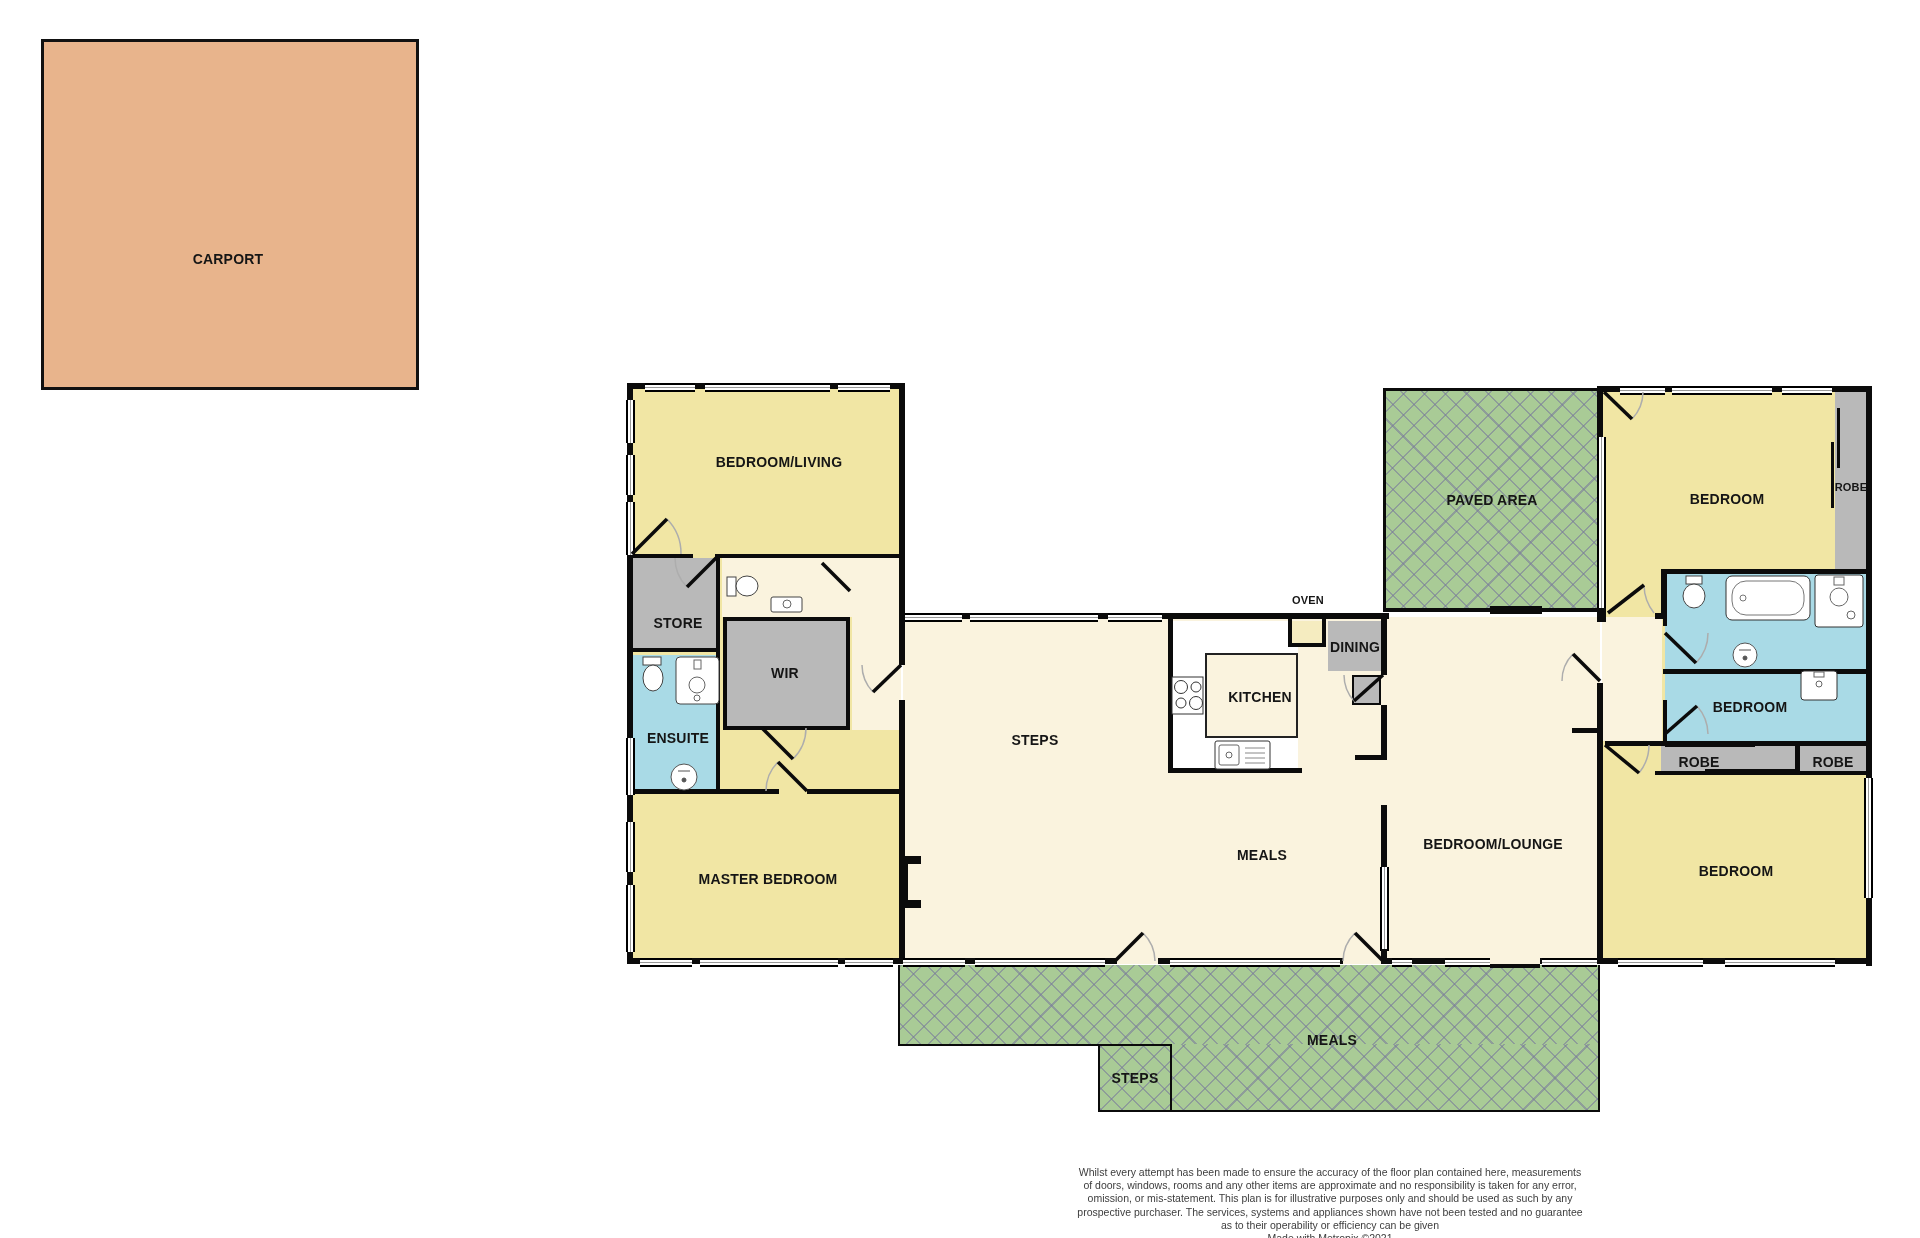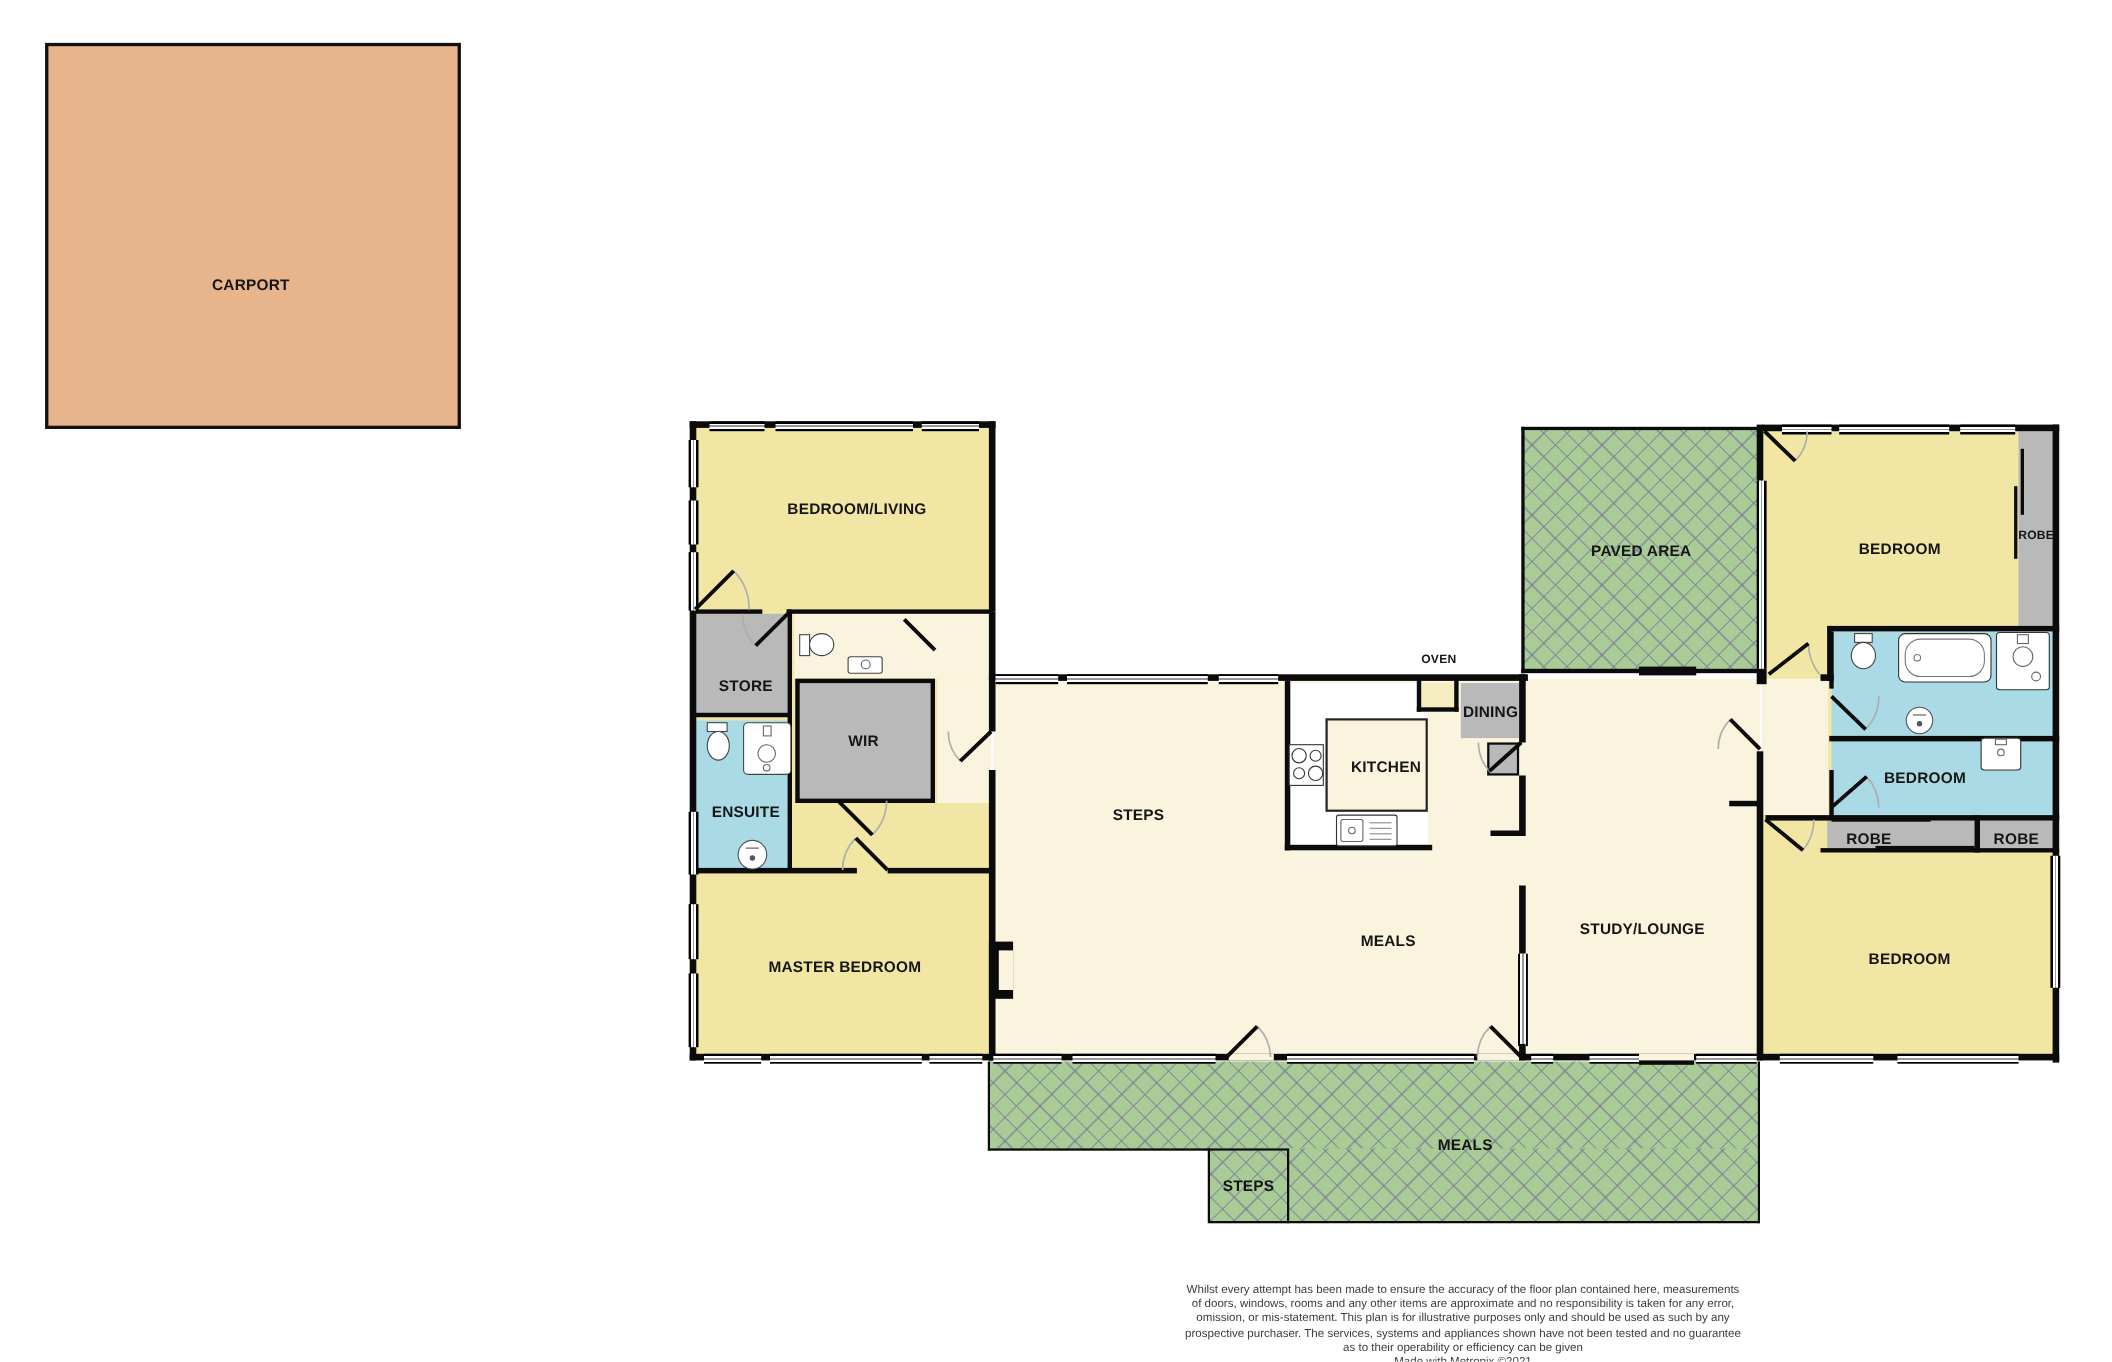--- a/index.html
+++ b/index.html
@@ -279,21 +279,21 @@
   <div class="lbl" style="left:779px;top:462px;">BEDROOM/LIVING</div>
   <div class="lbl" style="left:678px;top:623px;">STORE</div>
   <div class="lbl" style="left:785px;top:673px;">WIR</div>
   <div class="lbl" style="left:678px;top:738px;">ENSUITE</div>
   <div class="lbl" style="left:768px;top:879px;">MASTER BEDROOM</div>
   <div class="lbl" style="left:1035px;top:740px;">STEPS</div>
   <div class="lbl" style="left:1260px;top:697px;">KITCHEN</div>
   <div class="lbl sm" style="left:1308px;top:600px;">OVEN</div>
   <div class="lbl" style="left:1355px;top:647px;">DINING</div>
   <div class="lbl" style="left:1262px;top:855px;">MEALS</div>
-  <div class="lbl" style="left:1493px;top:844px;">STUDY/LOUNGE</div>
+  <div class="lbl" style="left:1493px;top:844px;">BEDROOM/LOUNGE</div>
   <div class="lbl" style="left:1492px;top:500px;">PAVED AREA</div>
   <div class="lbl" style="left:1727px;top:499px;">BEDROOM</div>
   <div class="lbl sm" style="left:1851px;top:487px;">ROBE</div>
   <div class="lbl" style="left:1750px;top:707px;">BEDROOM</div>
   <div class="lbl" style="left:1699px;top:762px;">ROBE</div>
   <div class="lbl" style="left:1833px;top:762px;">ROBE</div>
   <div class="lbl" style="left:1736px;top:871px;">BEDROOM</div>
   <div class="lbl" style="left:1332px;top:1040px;">MEALS</div>
   <div class="lbl" style="left:1135px;top:1078px;">STEPS</div>
 

